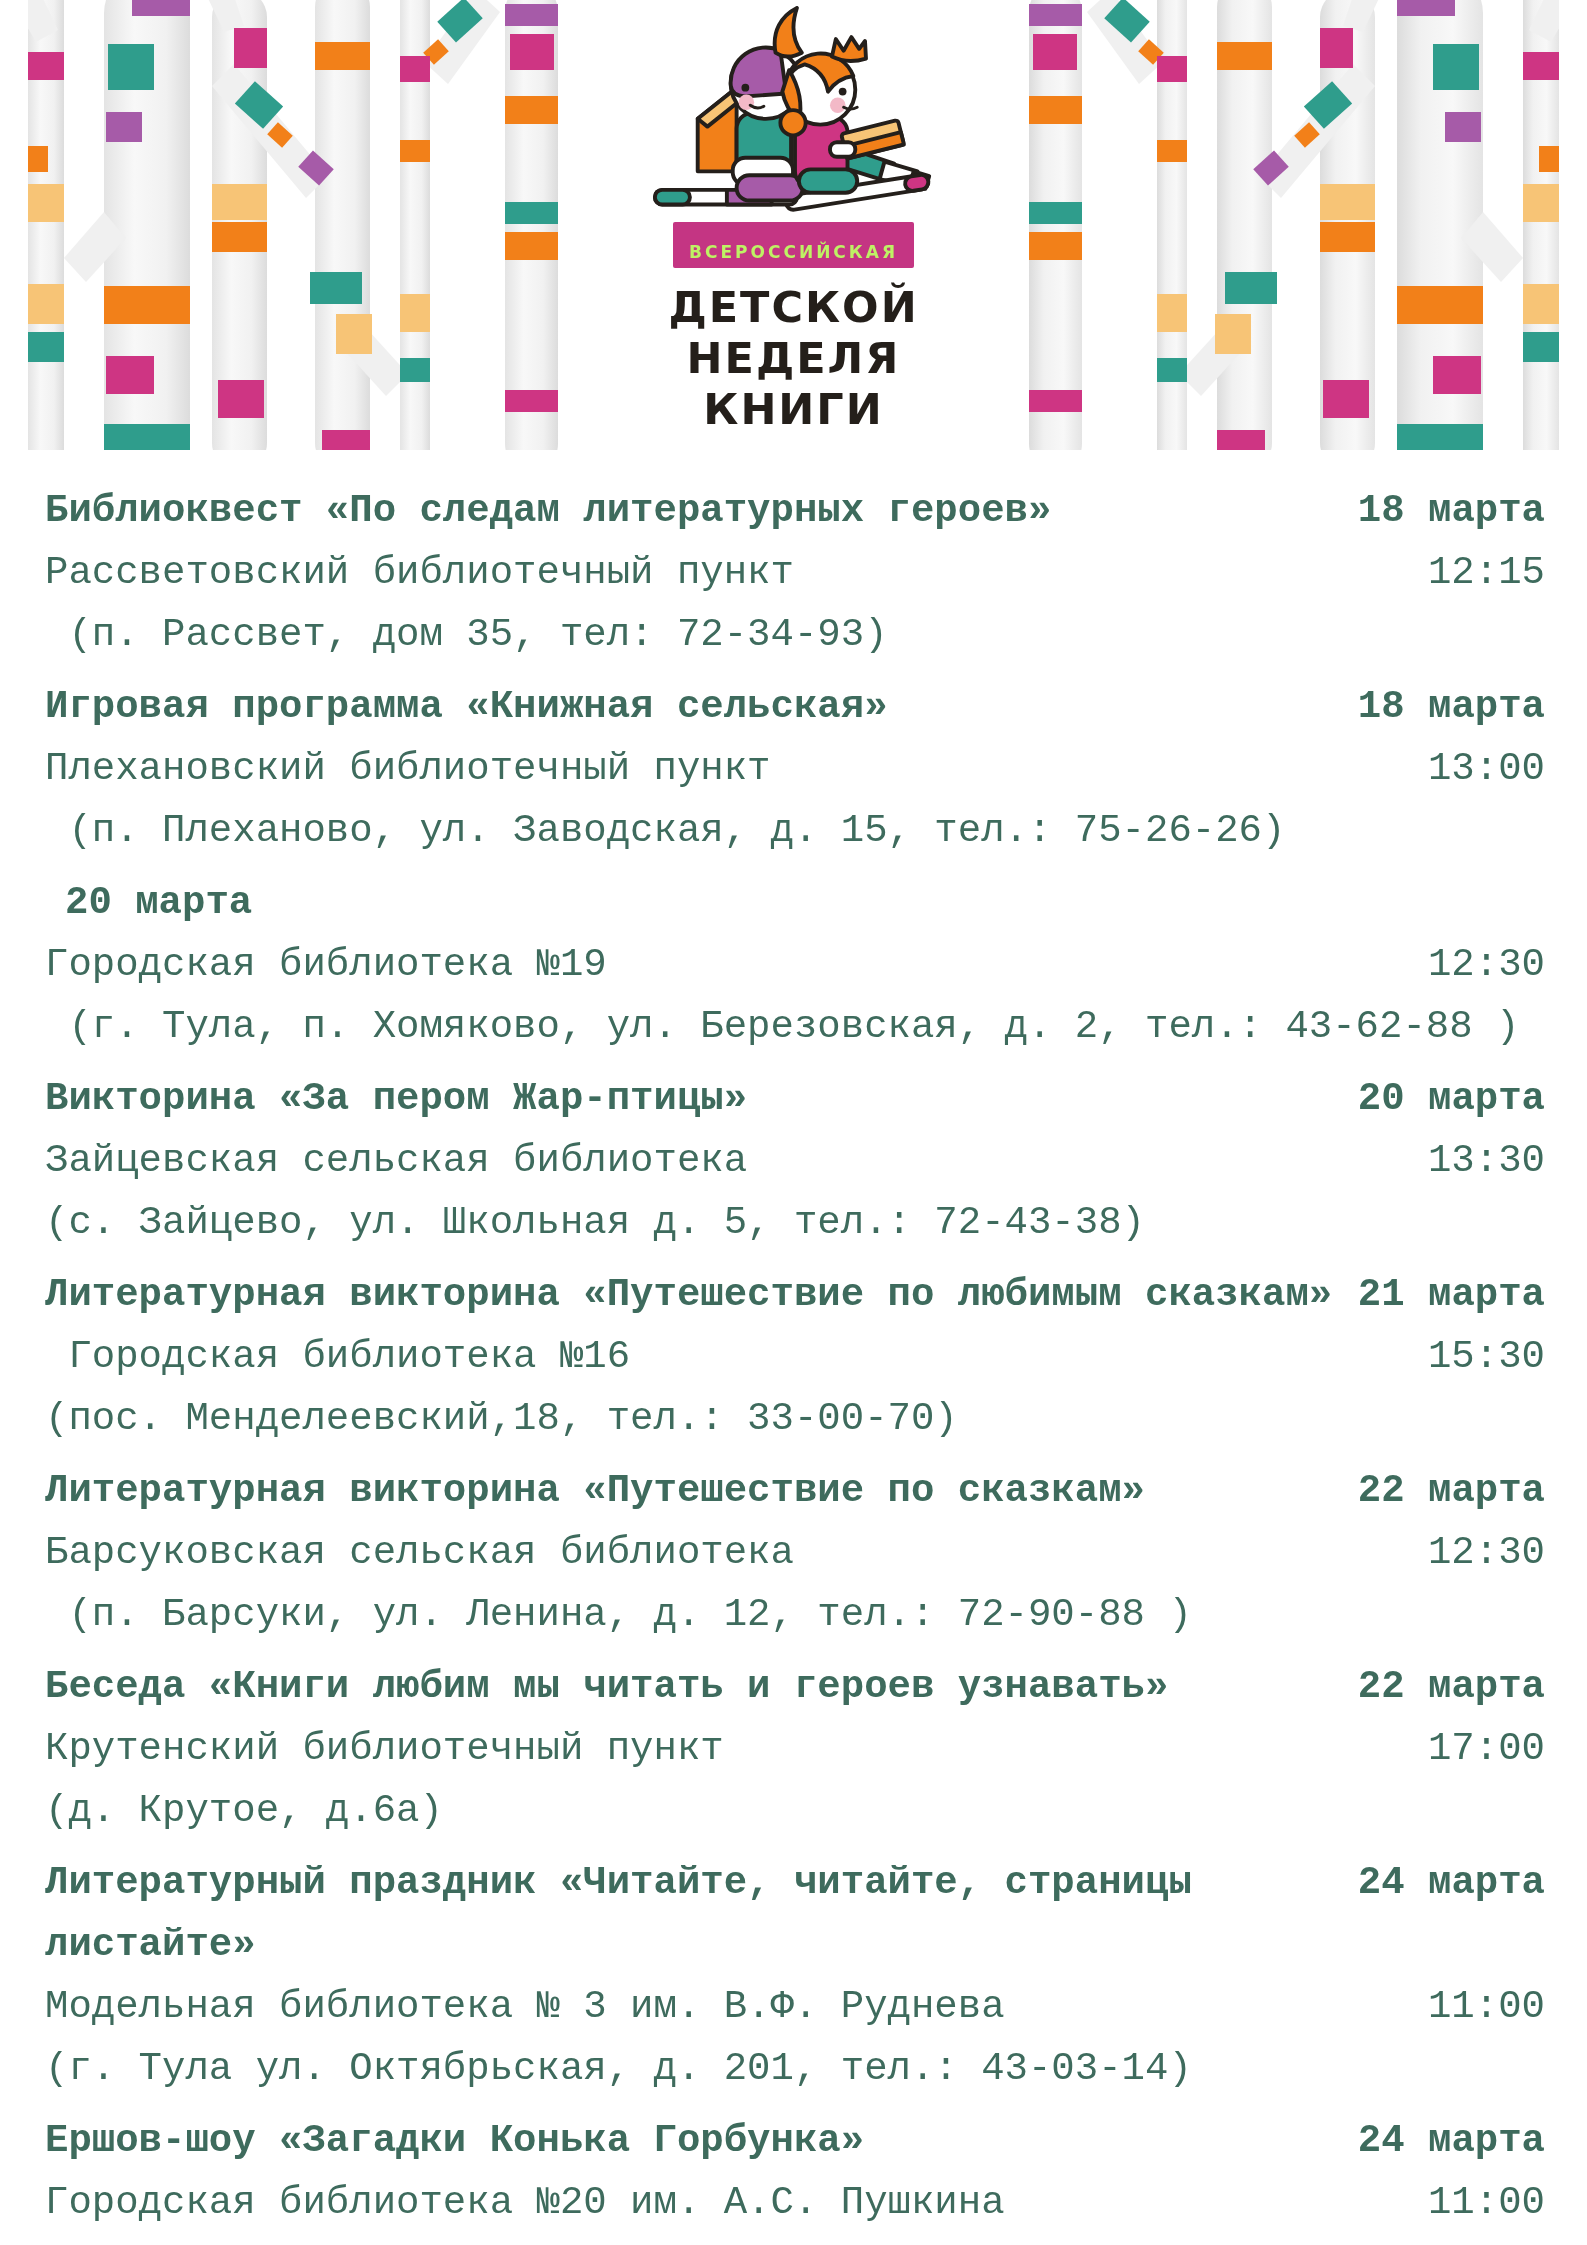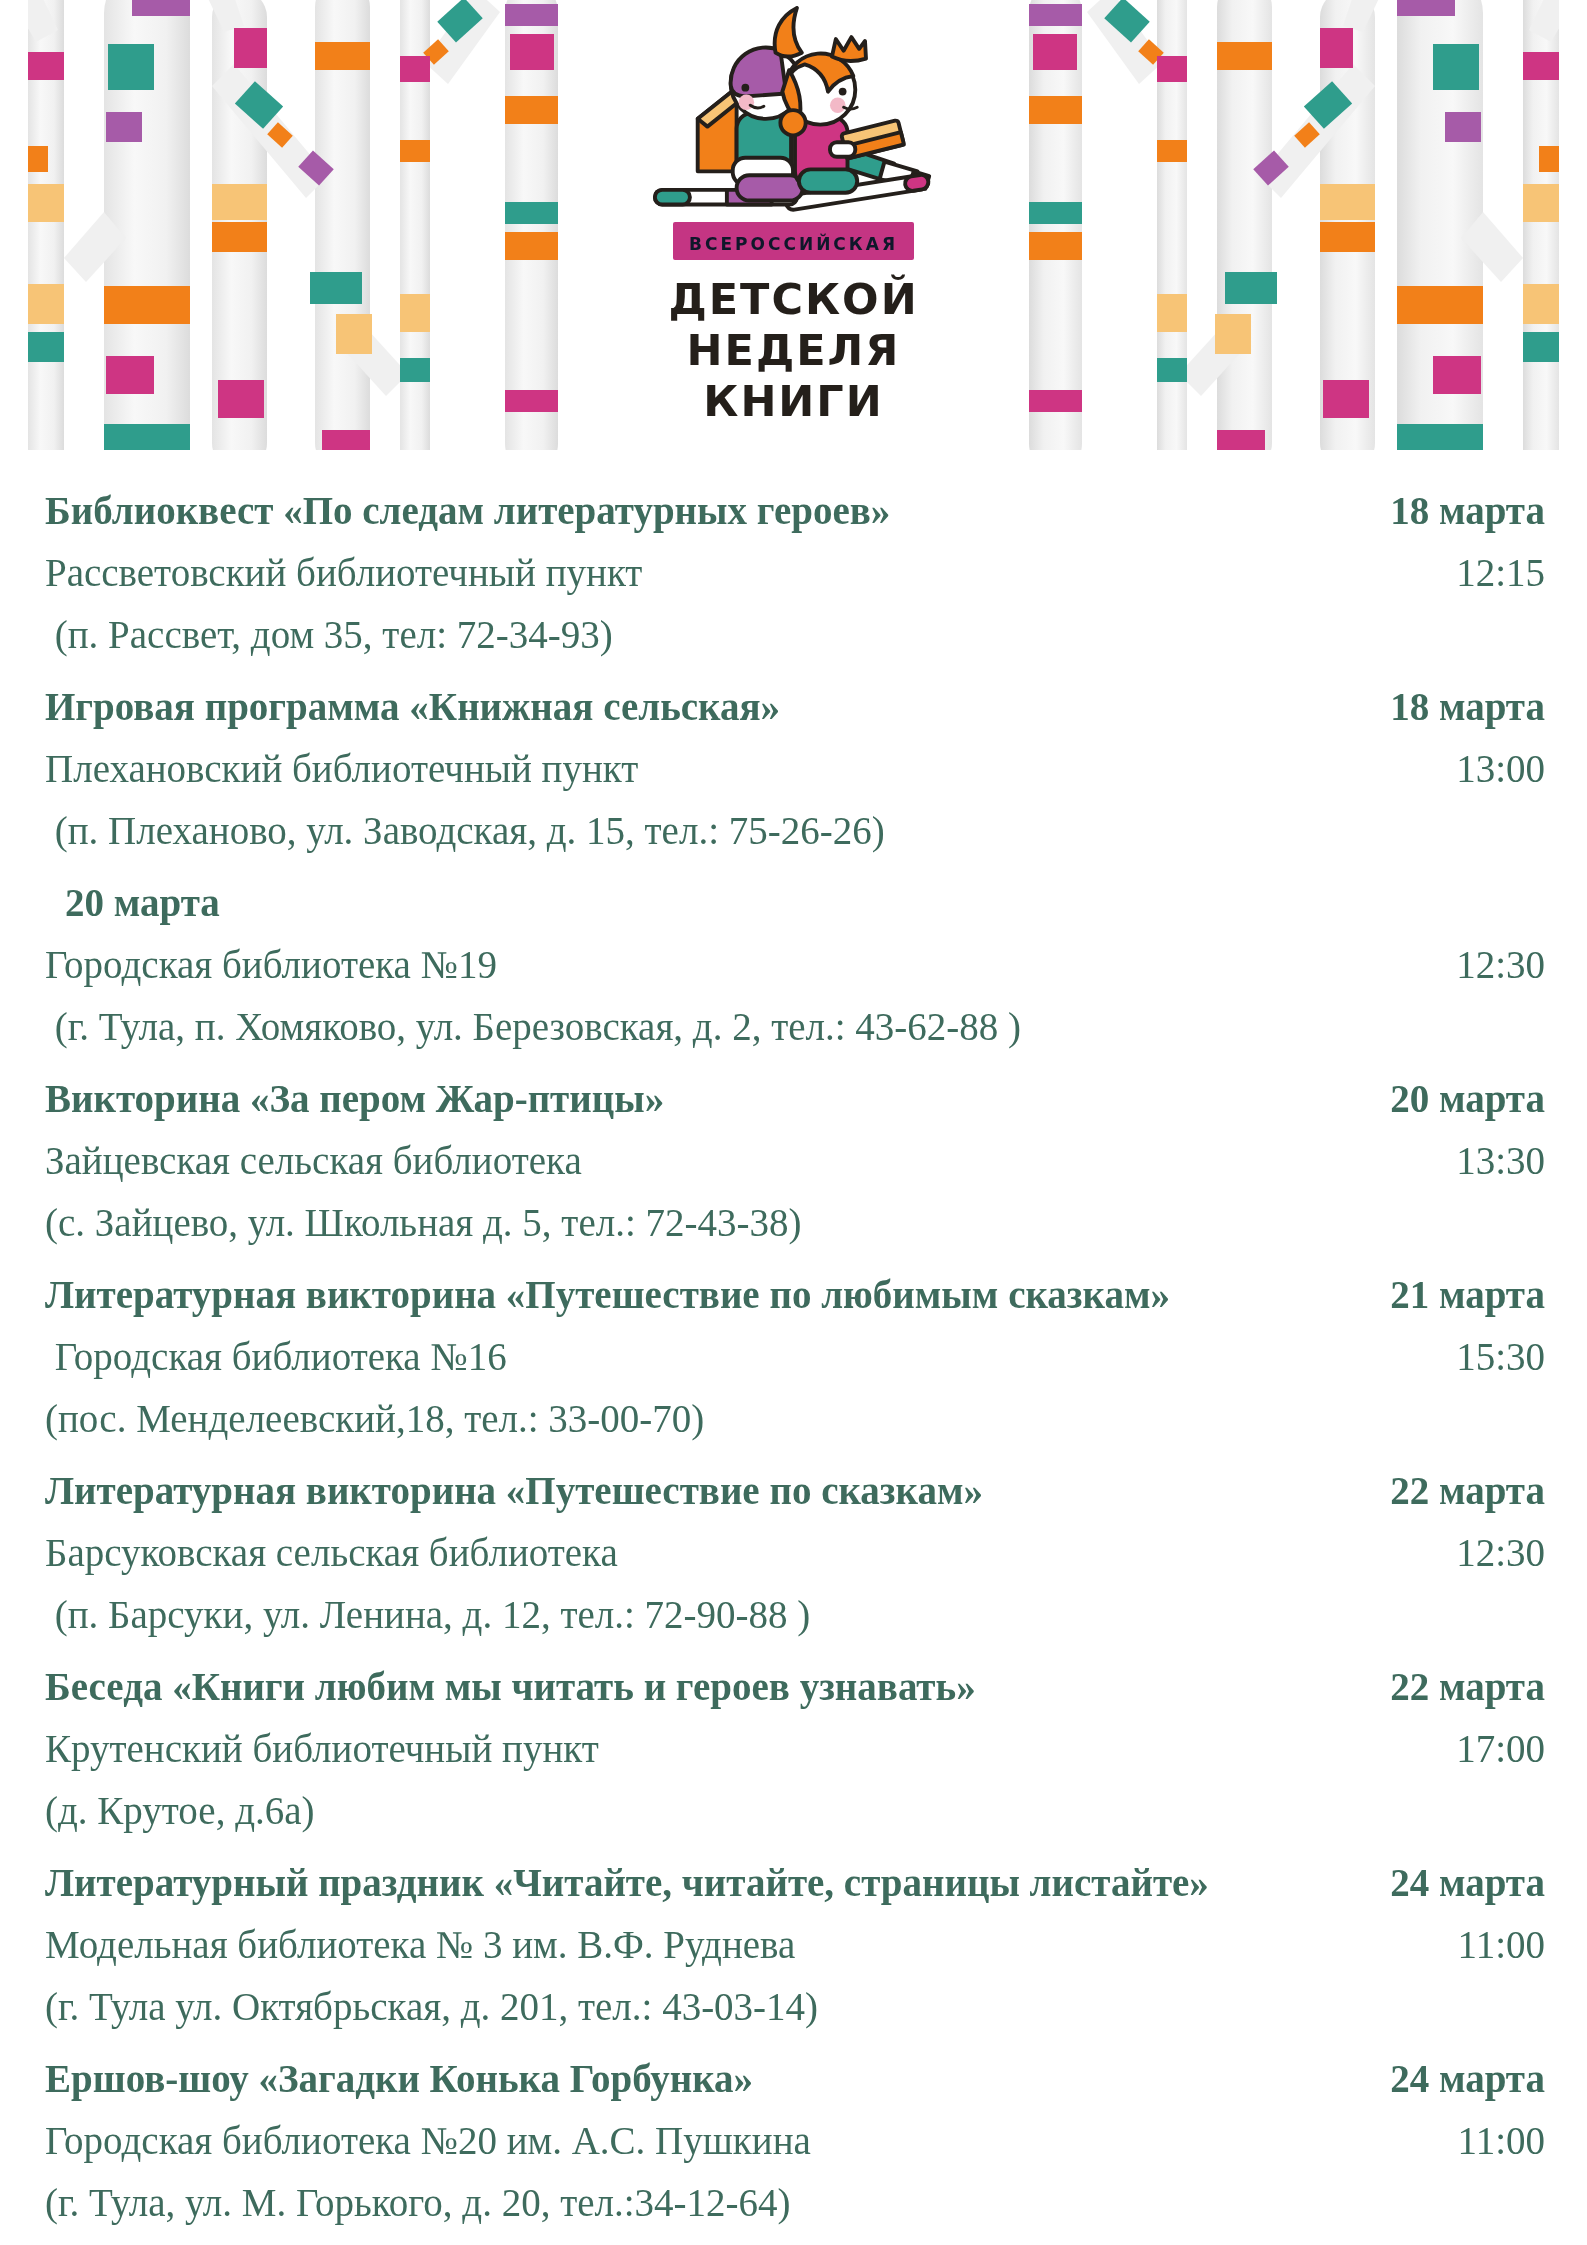--- a/index.html
+++ b/index.html
@@ -11,28 +11,28 @@
   .birch-left{left:28px;}
   .birch-right{right:28px;transform:scaleX(-1);}
   .trunk{fill:url(#tg);}
   .branch{fill:#f0f0f0;}
   .pm{fill:var(--c-magenta,#ce3583);} .po{fill:var(--c-orange,#f28019);}
   .pt{fill:var(--c-teal,#2f9d8c);}    .py{fill:var(--c-yellow,#f7c476);}
   .pp{fill:var(--c-purple,#a65ba8);}
   .logo{position:absolute;left:50%;top:6px;transform:translateX(-50%);width:460px;text-align:center;}
   .logo-art{width:312px;height:214px;display:block;margin:0 auto;}
   .ol{stroke:#241f1b;stroke-width:4;stroke-linejoin:round;stroke-linecap:round;}
-  .badge{display:inline-block;margin-top:2px;background:var(--badge,#c43583);color:#0f172a;
+  .badge{display:inline-block;margin-top:2px;background:var(--badge,#c43583);color:#bef264;
          font-family:"DejaVu Sans",sans-serif;font-weight:bold;font-size:17px;
-         letter-spacing:3px;padding:12px 16px 6px;border-radius:2px;}
+         letter-spacing:3px;padding:20px 16px 6px;border-radius:2px;}
   .logo-title{margin-top:14px;font-family:"DejaVu Sans",sans-serif;font-weight:800;
               font-size:43px;line-height:51px;letter-spacing:2px;color:#241f1a;}
   
   .events{padding:28px 42px 0 45px;}
-  .event{margin-bottom:10px;}
+  .event{margin-bottom:10px;font-family:Liberation Mono, monospace;}
   .row{display:flex;justify-content:space-between;align-items:baseline;}
   .cell{font-size:39px;line-height:62px;color:var(--green,#3e6b5d);white-space:pre-wrap;}
   .right{text-align:left;flex-shrink:0;padding-left:20px;}
   .b{font-weight:bold;}
 </style>
 </head>
 <body>
 
 <div class="page">
 

